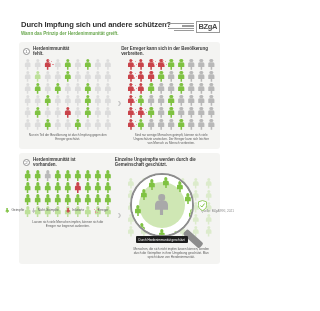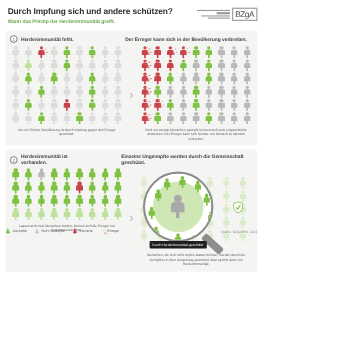--- a/index.html
+++ b/index.html
@@ -2,21 +2,21 @@
 <html><head>
 <meta charset="utf-8">
 <style>
   * { margin:0; padding:0; box-sizing:border-box; }
   html,body { background:#ffffff; }
   body {
     width:239px; height:311px; overflow:hidden;
     font-family:"Liberation Sans", sans-serif;
     color:#4a4a4a; position:relative;
   }
-  .page { width:239px; height:218px; position:relative; background:#fff; padding:1px; }
+  .page { width:239px; height:218px; position:relative; background:#fff; padding:15px; }
 
   
   .header { position:relative; padding:5px 6px 3px 6px; height:27px; }
   .title {
     font-size:7.6px; font-weight:bold; color:#2f2f2f; letter-spacing:-0.1px;
     line-height:9px;
   }
   .subtitle {
     font-size:4.6px; font-weight:bold; color:#6aa84f; margin-top:2px;
     letter-spacing:-0.05px;
@@ -25,21 +25,21 @@
     position:absolute; right:4px; top:3px; width:58px; height:18px;
     display:flex; align-items:center; justify-content:flex-end; gap:2px;
   }
   .logo-lines { display:flex; flex-direction:column; align-items:flex-end; gap:1px; }
   .logo-lines i { display:block; height:1.4px; background:#9a9a9a; }
   .logo-lines i:nth-child(1){ width:30px; }
   .logo-lines i:nth-child(2){ width:12px; }
   .logo-lines i:nth-child(3){ width:26px; }
   .logo-lines i:nth-child(4){ width:20px; }
   .logo-mark {
-    font-size:7.5px; font-weight:normal; color:#4a4a4a; letter-spacing:-0.4px;
+    font-size:7.5px; font-weight:bold; color:#4a4a4a; letter-spacing:-0.4px;
     border:0.8px solid #9a9a9a; padding:1px 2px; line-height:8px;
   }
 
   
   .panel {
     position:relative; margin:0 4px 4px 4px; background:#f4f4f2;
     border-radius:3px; padding:4px 4px 3px 4px;
   }
   .panel-head { display:flex; align-items:center; gap:3px; margin-bottom:3px; }
   .num {

